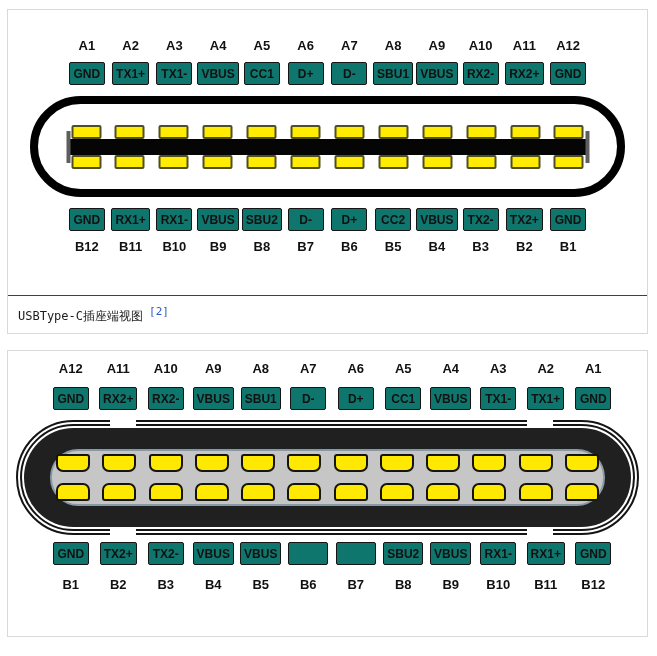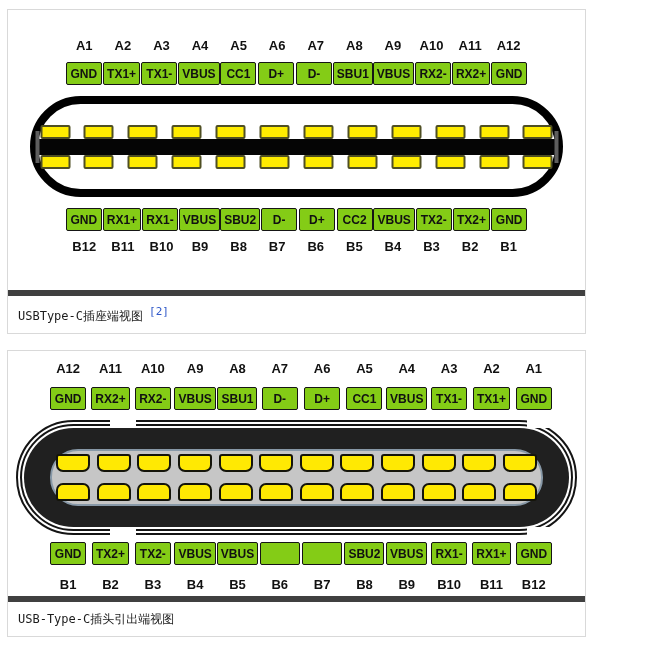--- a/index.html
+++ b/index.html
@@ -1,35 +1,35 @@
 <!DOCTYPE html>
 <html><head>
 <meta charset="utf-8">
 <style>
   html,body { margin:0; padding:0; background:#ffffff; }
   body { width:657px; height:656px; position:relative; overflow:hidden;
          font-family:"Liberation Sans", sans-serif; }
 
-  .card { position:absolute; left:7px; width:579px; background:#fff;
+  .card { position:absolute; left:7px; width:641px; background:#fff;
           border:1px solid #d9d9d9; box-sizing:border-box; }
   #card1 { top:9px;  height:325px; }
   #card2 { top:350px; height:287px; }
 
   .caption-bar { position:absolute; left:0; right:0; bottom:0;
-                 border-top:6px solid #404040; padding:9px 10px 8px;
+                 border-top:1px solid #404040; padding:9px 10px 8px;
                  font-family:"DejaVu Sans Mono", monospace; font-size:12px;
                  color:#1c1c1c; background:#fff; }
   .cite { color:#2f58c9; font-size:11px; margin-left:6px; cursor:pointer;
           font-family:"DejaVu Sans Mono", monospace; }
 
   .pin-row { display:flex; }
   .pin-cell { flex:1 1 0; display:flex; justify-content:center; align-items:center; }
   .pin-num { font-weight:bold; font-size:13px; color:#111; line-height:15px; }
   .pin-box { min-width:36px; height:23px; box-sizing:border-box;
-             border:1.5px solid #151515; border-radius:2px; background:#84cc16;
+             border:1.5px solid #151515; border-radius:2px; background:#0f766e;
              font-weight:bold; font-size:12px; color:#111;
              display:flex; align-items:center; justify-content:center; padding:0 3px; }
   .pin-box.empty { min-width:40px; }
 
   
   .f1-nums-top     { margin:28px 57px 0; }
   .f1-boxes-top    { margin:9px  57px 0; }
   .f1-boxes-bottom { margin:11px 57px 0; }
   .f1-nums-bottom  { margin:8px  57px 0; }
 
@@ -502,16 +502,13 @@
         <span class="pin-num">B10</span>
       </div>
       <div class="pin-cell">
         <span class="pin-num">B11</span>
       </div>
       <div class="pin-cell">
         <span class="pin-num">B12</span>
       </div>
     </div>
 
-  <div class="caption-bar">
-    <span>USB-Type-C插头引出端视图</span>
-  </div>
 </div>
 
 </body></html>

